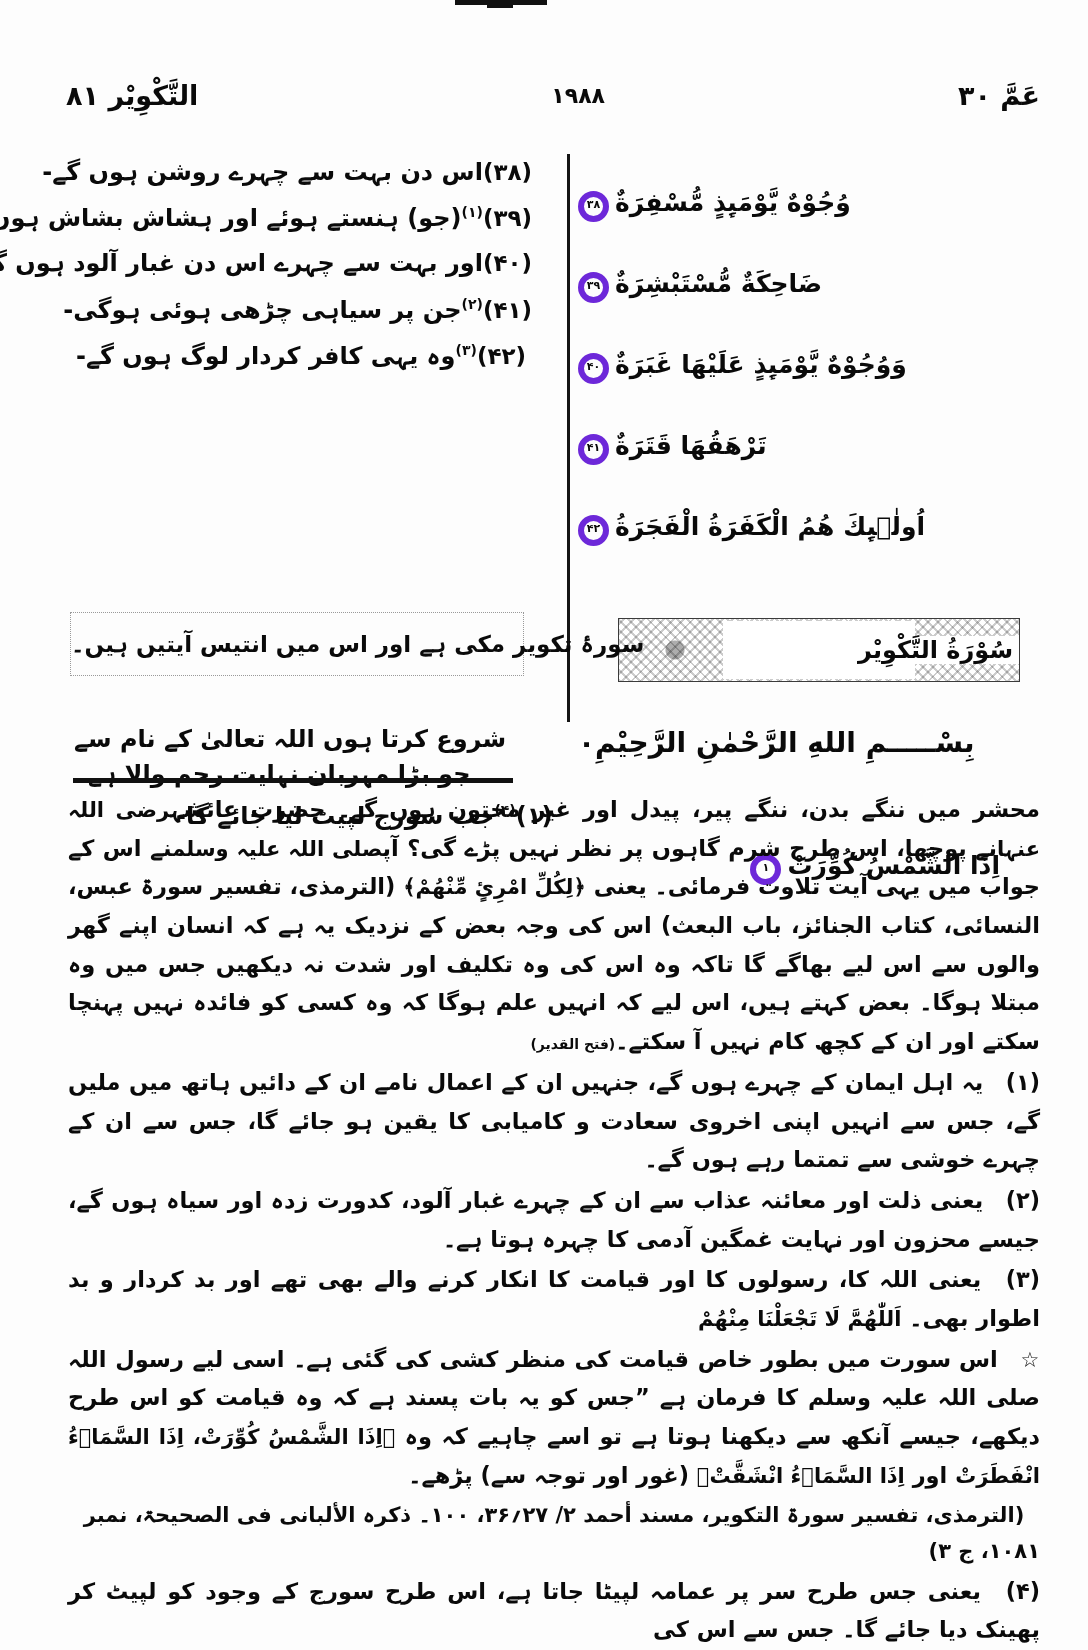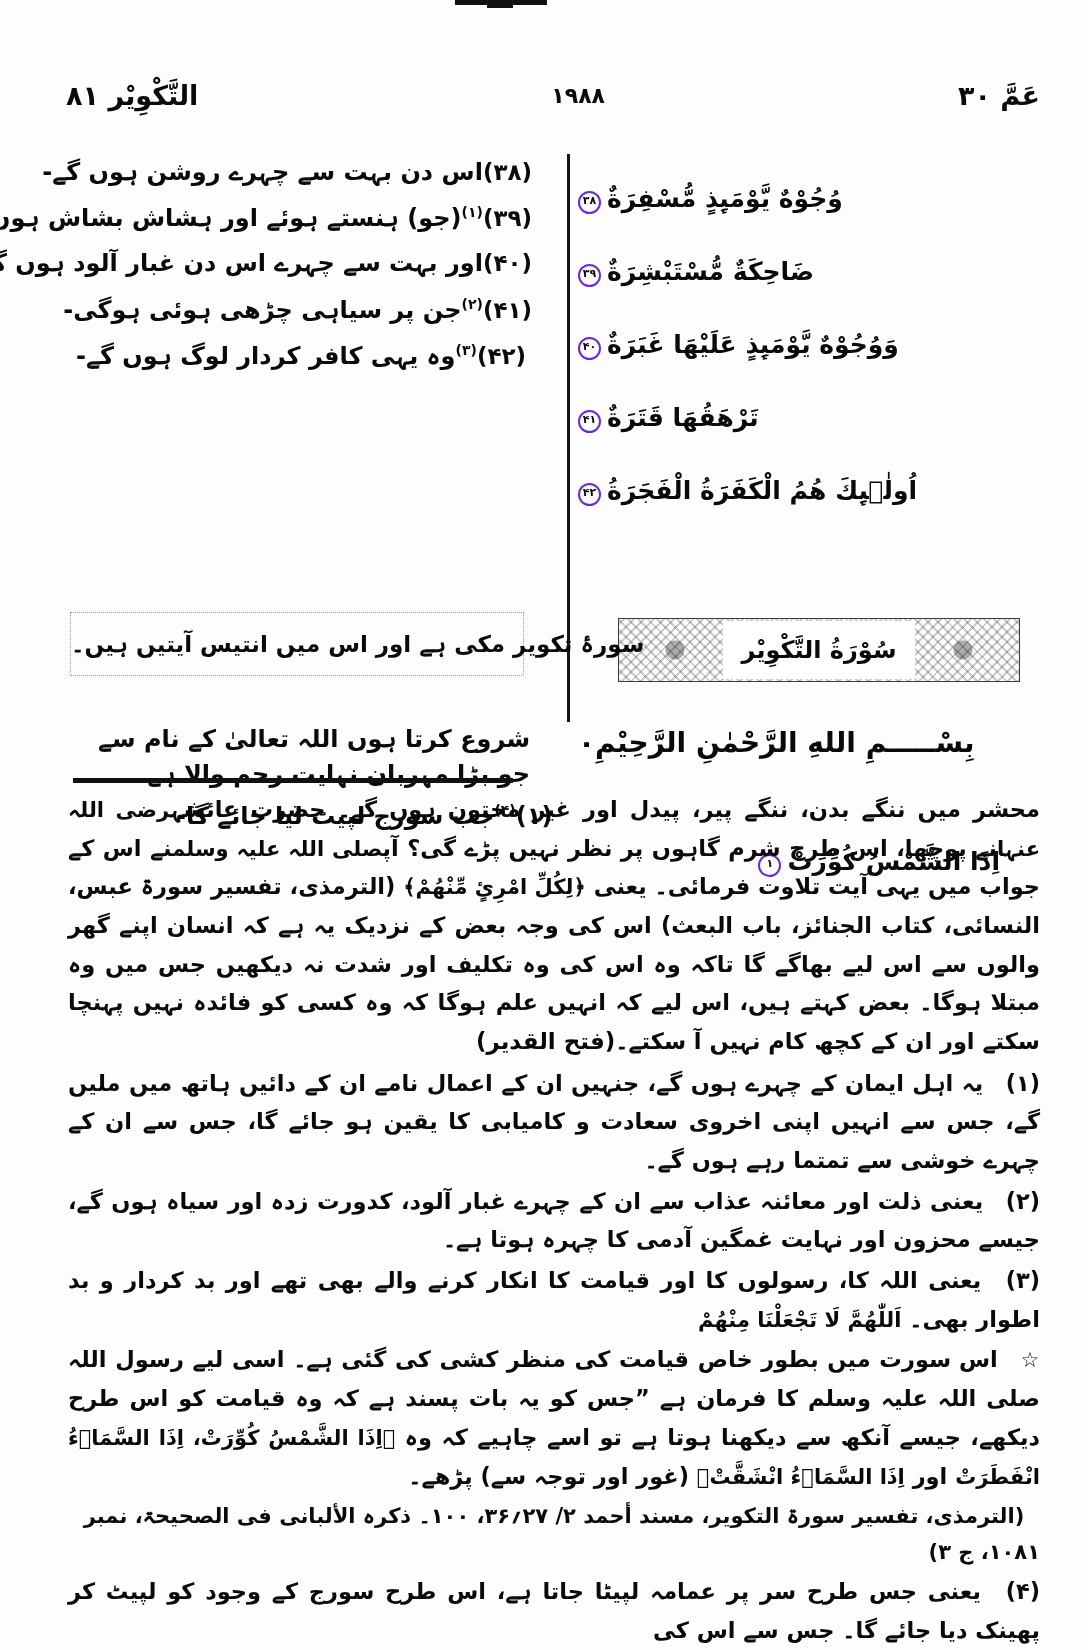--- a/index.html
+++ b/index.html
@@ -52,21 +52,21 @@
     position:absolute;top:0;left:0;width:462px;
     direction:rtl;text-align:left;
   }
   .ar-line{
     font-size:25px;font-weight:700;line-height:1.0;
     padding:9px 18px 9px 0;white-space:nowrap;
     text-align:left;
     letter-spacing:0px;
   }
   .ayah-mark{
-    display:inline-block;border:2px solid #6d28d9;border-radius:50%;
+    display:inline-block;border:6px solid #6d28d9;border-radius:50%;
     width:19px;height:19px;line-height:16px;text-align:center;
     font-size:11px;font-weight:700;margin-right:6px;vertical-align:3px;margin-top:32px;
   }
   .ur-line{
     font-size:24px;font-weight:600;line-height:1.05;
     padding:10px 0 10px 6px;white-space:nowrap;text-align:left;
   }
   .ur-line .vn{font-size:23px;}
   .fn-sup{font-size:14px;vertical-align:super;}
 
@@ -76,21 +76,21 @@
   }
   .banner{
     position:absolute;top:6px;right:10px;width:400px;height:62px;
     border:1px solid #3b3b3b;
     background:
       repeating-linear-gradient(45deg,rgba(0,0,0,.20) 0 2px,rgba(0,0,0,0) 2px 7px),
       repeating-linear-gradient(-45deg,rgba(0,0,0,.20) 0 2px,rgba(0,0,0,0) 2px 7px),
       radial-gradient(circle at 14% 50%,rgba(0,0,0,.32) 0 9px,rgba(0,0,0,0) 10px),
       radial-gradient(circle at 86% 50%,rgba(0,0,0,.32) 0 9px,rgba(0,0,0,0) 10px),
       #ffffff;
-    display:flex;align-items:center;justify-content:center;
+    display:flex;align-items:center;justify-content:flex-start;
   }
   .banner::before{
     content:"";position:absolute;left:26%;right:26%;top:2px;bottom:2px;
     background:#ffffff;
   }
   .banner-title{
     position:relative;z-index:2;font-size:24px;font-weight:700;
     direction:rtl;white-space:nowrap;padding:0 6px;background:#fff;
   }
   .banner-rule{
@@ -108,21 +108,21 @@
   }
 
   
   .bism-ar{
     position:absolute;top:576px;right:12px;width:440px;
     direction:rtl;text-align:left;
     font-size:28px;font-weight:700;white-space:nowrap;
   }
   .bism-ur{
     position:absolute;top:572px;left:4px;width:456px;
-    direction:rtl;text-align:right;
+    direction:rtl;text-align:left;
     font-size:24px;font-weight:600;line-height:1.45;
   }
 
   .v1-ar{
     position:absolute;top:672px;right:30px;
     direction:rtl;font-size:25px;font-weight:700;white-space:nowrap;
   }
   .v1-ur{
     position:absolute;top:652px;left:106px;
     direction:rtl;font-size:24px;font-weight:600;white-space:nowrap;
@@ -137,21 +137,21 @@
   .commentary{
     position:absolute;top:790px;left:68px;width:972px;
     direction:rtl;text-align:justify;text-align-last:right;
     font-size:22.5px;font-weight:600;line-height:1.72;
   }
   .commentary p{margin:0 0 2px 0;}
   .ar-inline{
     font-weight:700;font-size:21px;letter-spacing:0px;
   }
   .orn{font-size:21px;font-weight:700;}
-  .cite{font-size:23px;}
+  .cite{font-size:14px;}
   .note-num{font-weight:700;}
   .star-b{font-size:21px;letter-spacing:2px;}
   .small-ref{
     display:block;text-align:center;font-size:21px;font-weight:600;
     margin-top:3px;direction:rtl;
   }
   .q-open{font-weight:700;}
   .pad-l{padding-right:14px;}
 </style>
 </head>

